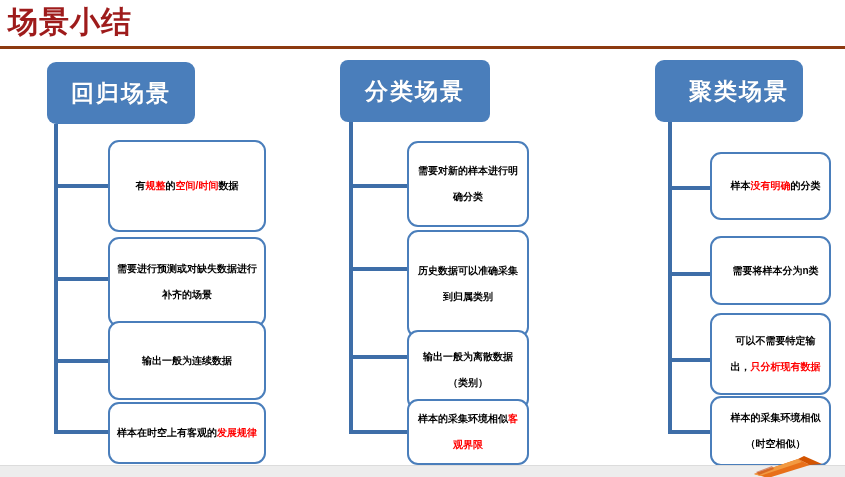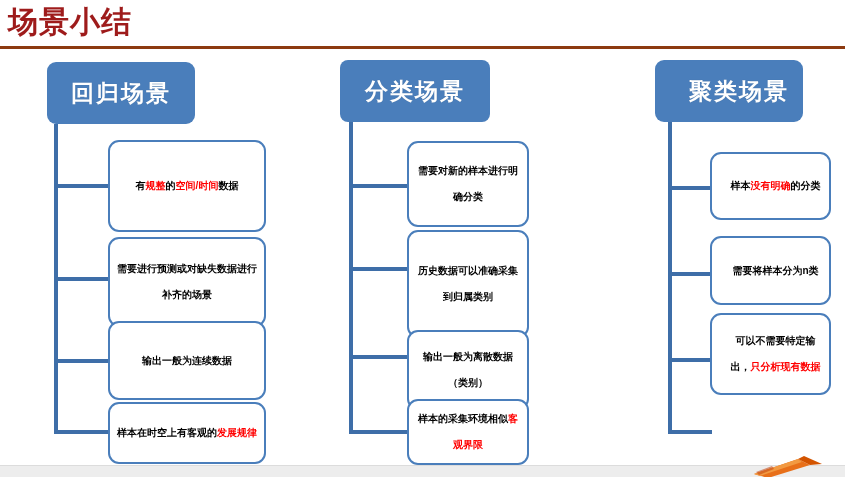--- a/index.html
+++ b/index.html
@@ -201,20 +201,23 @@
 
     <div class="leaf" style="top:152px; height:68px">
       <span><span>样本</span><span class="hl">没有明确</span><span>的分类</span></span>
     </div>
     <div class="leaf" style="top:236px; height:69px">
       <span><span>需要将样本分为n类</span></span>
     </div>
     <div class="leaf" style="top:313px; height:82px">
       <span><span>可以不需要特定输出，</span><span class="hl">只分析现有数据</span></span>
     </div>
+    <div class="leaf" style="top:396px; height:70px">
+      <span><span>样本的采集环境相似（时空相似）</span></span>
+    </div>
   </div>
 
   <div class="footer-strip"></div>
 
   <svg class="pencil-deco" viewBox="0 0 72 24">
     <polygon points="2,19 46,4 58,10 16,23" fill="#E8701A"></polygon>
     <polygon points="2,19 46,4 50,7 8,21" fill="#F29A42"></polygon>
     <polygon points="46,4 58,10 70,9 52,1" fill="#D35400"></polygon>
     <polygon points="4,17 20,11 22,14 7,20" fill="#C2410C" opacity="0.55"></polygon>
   </svg>

